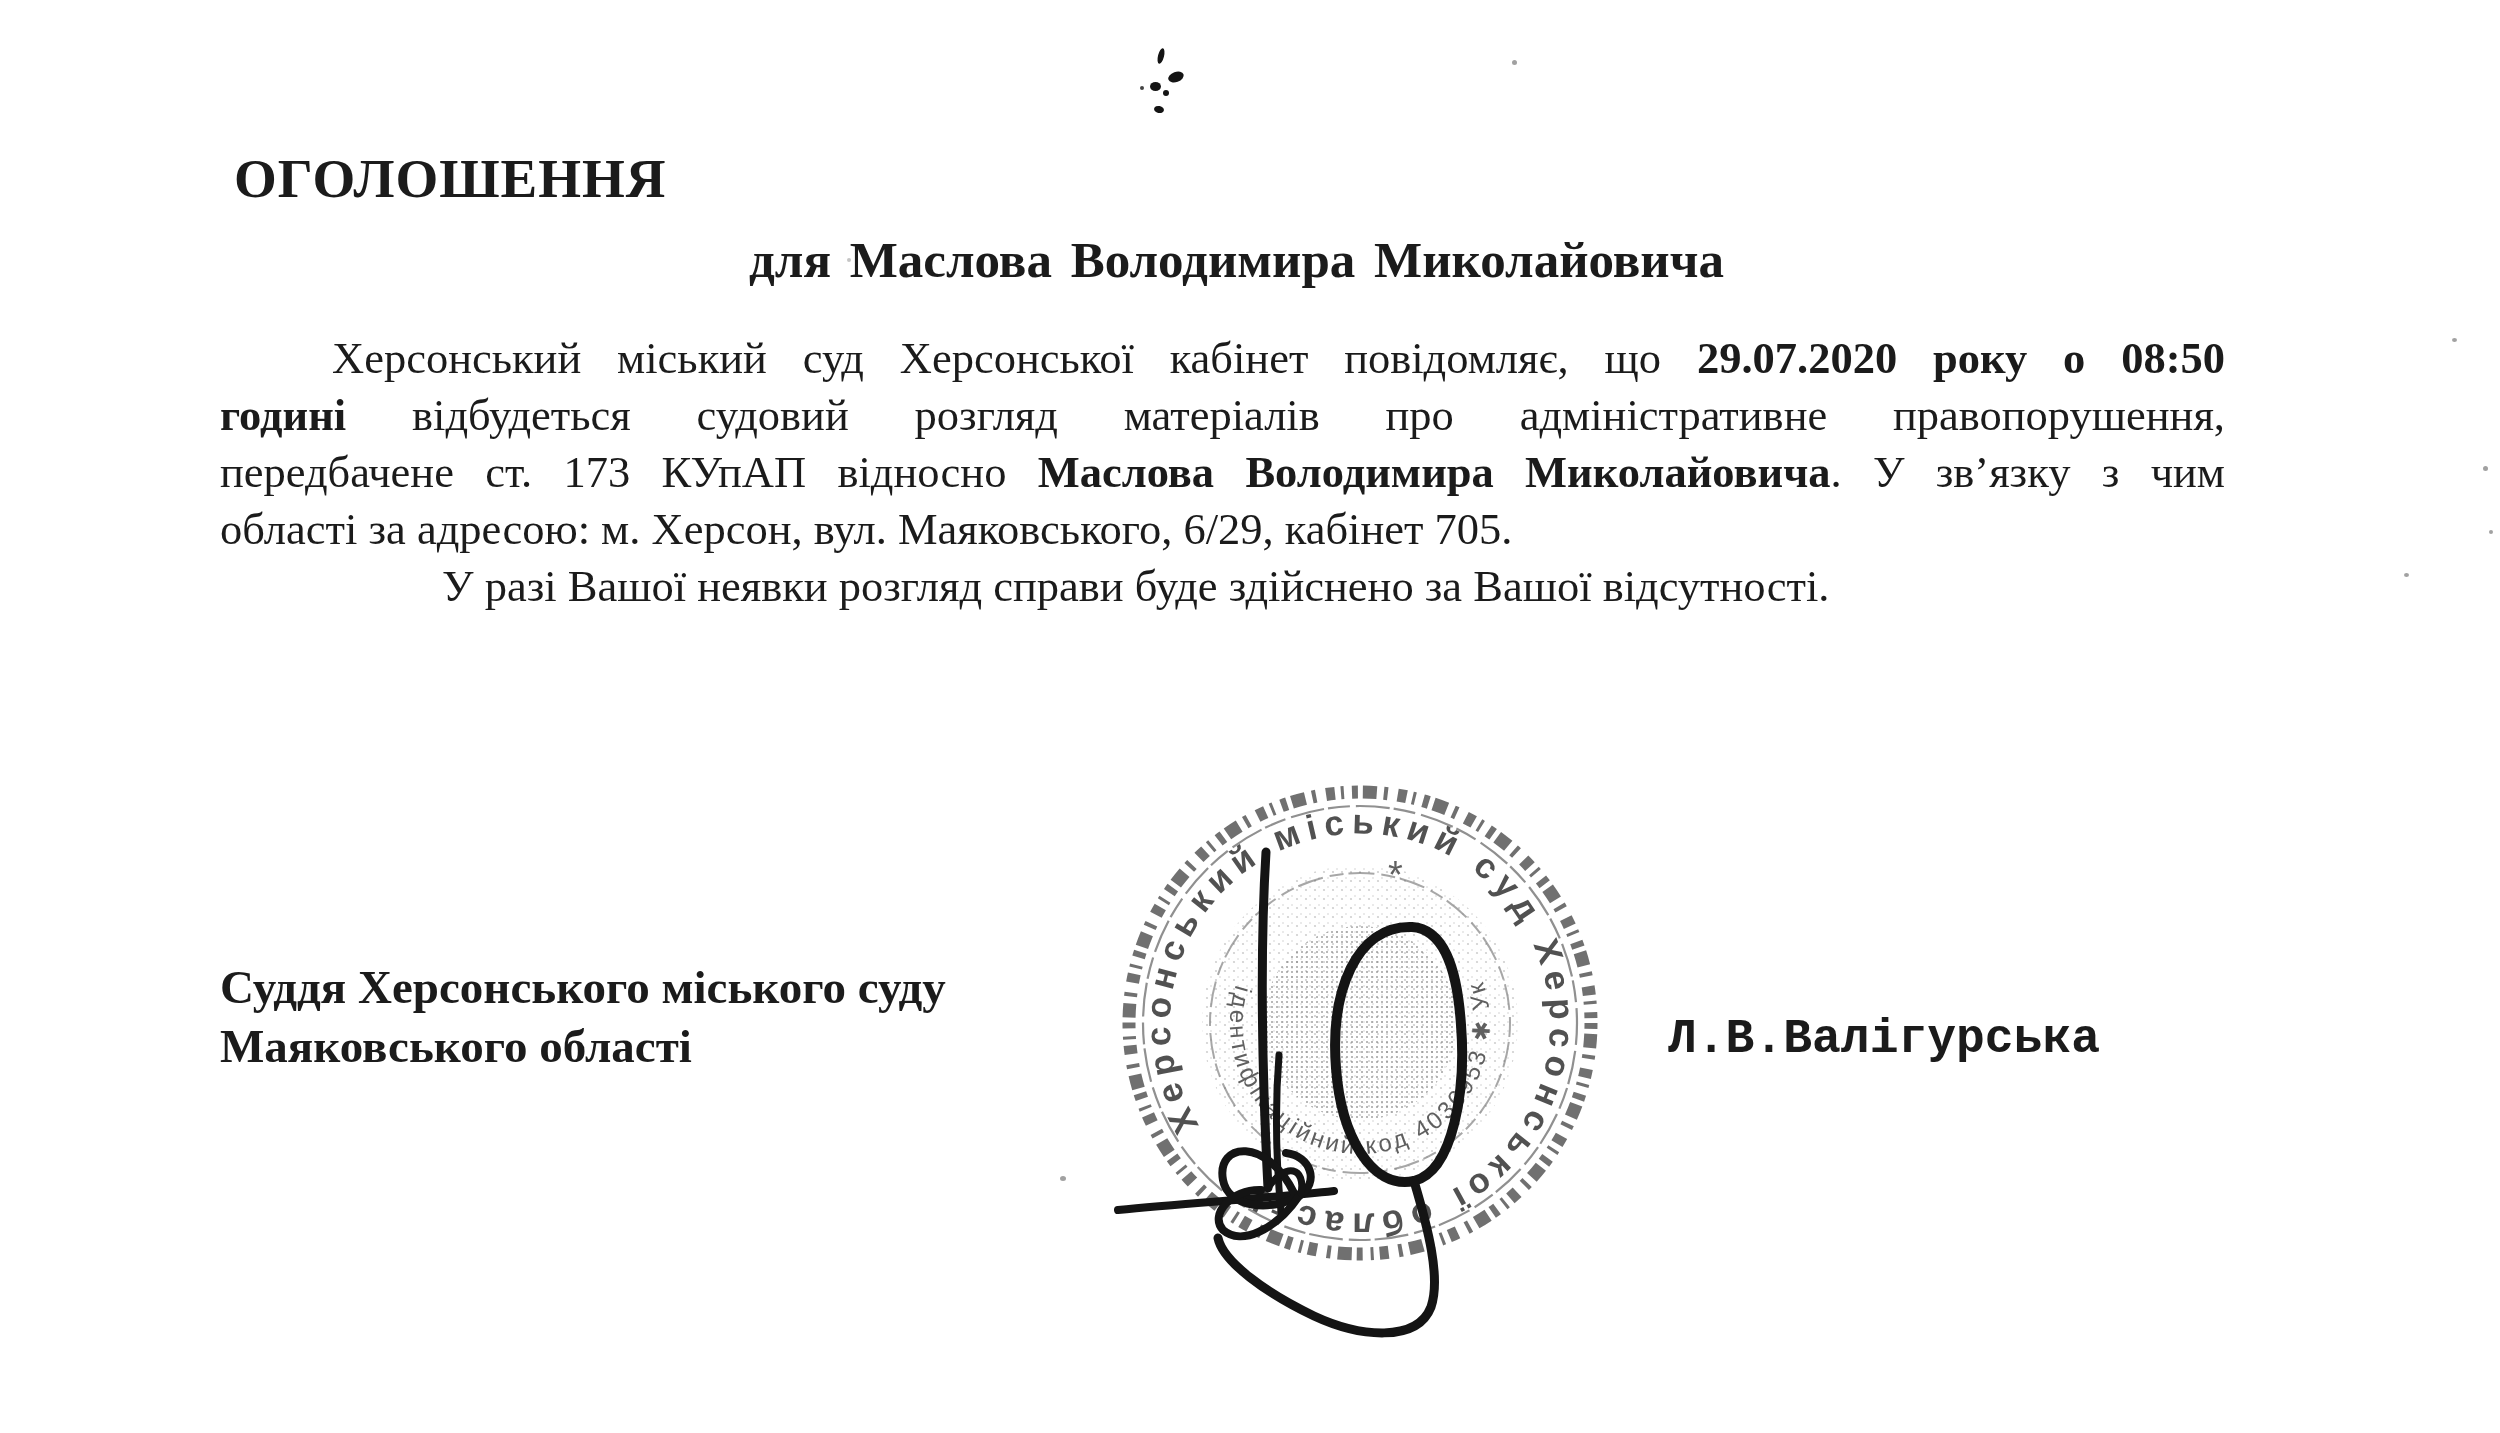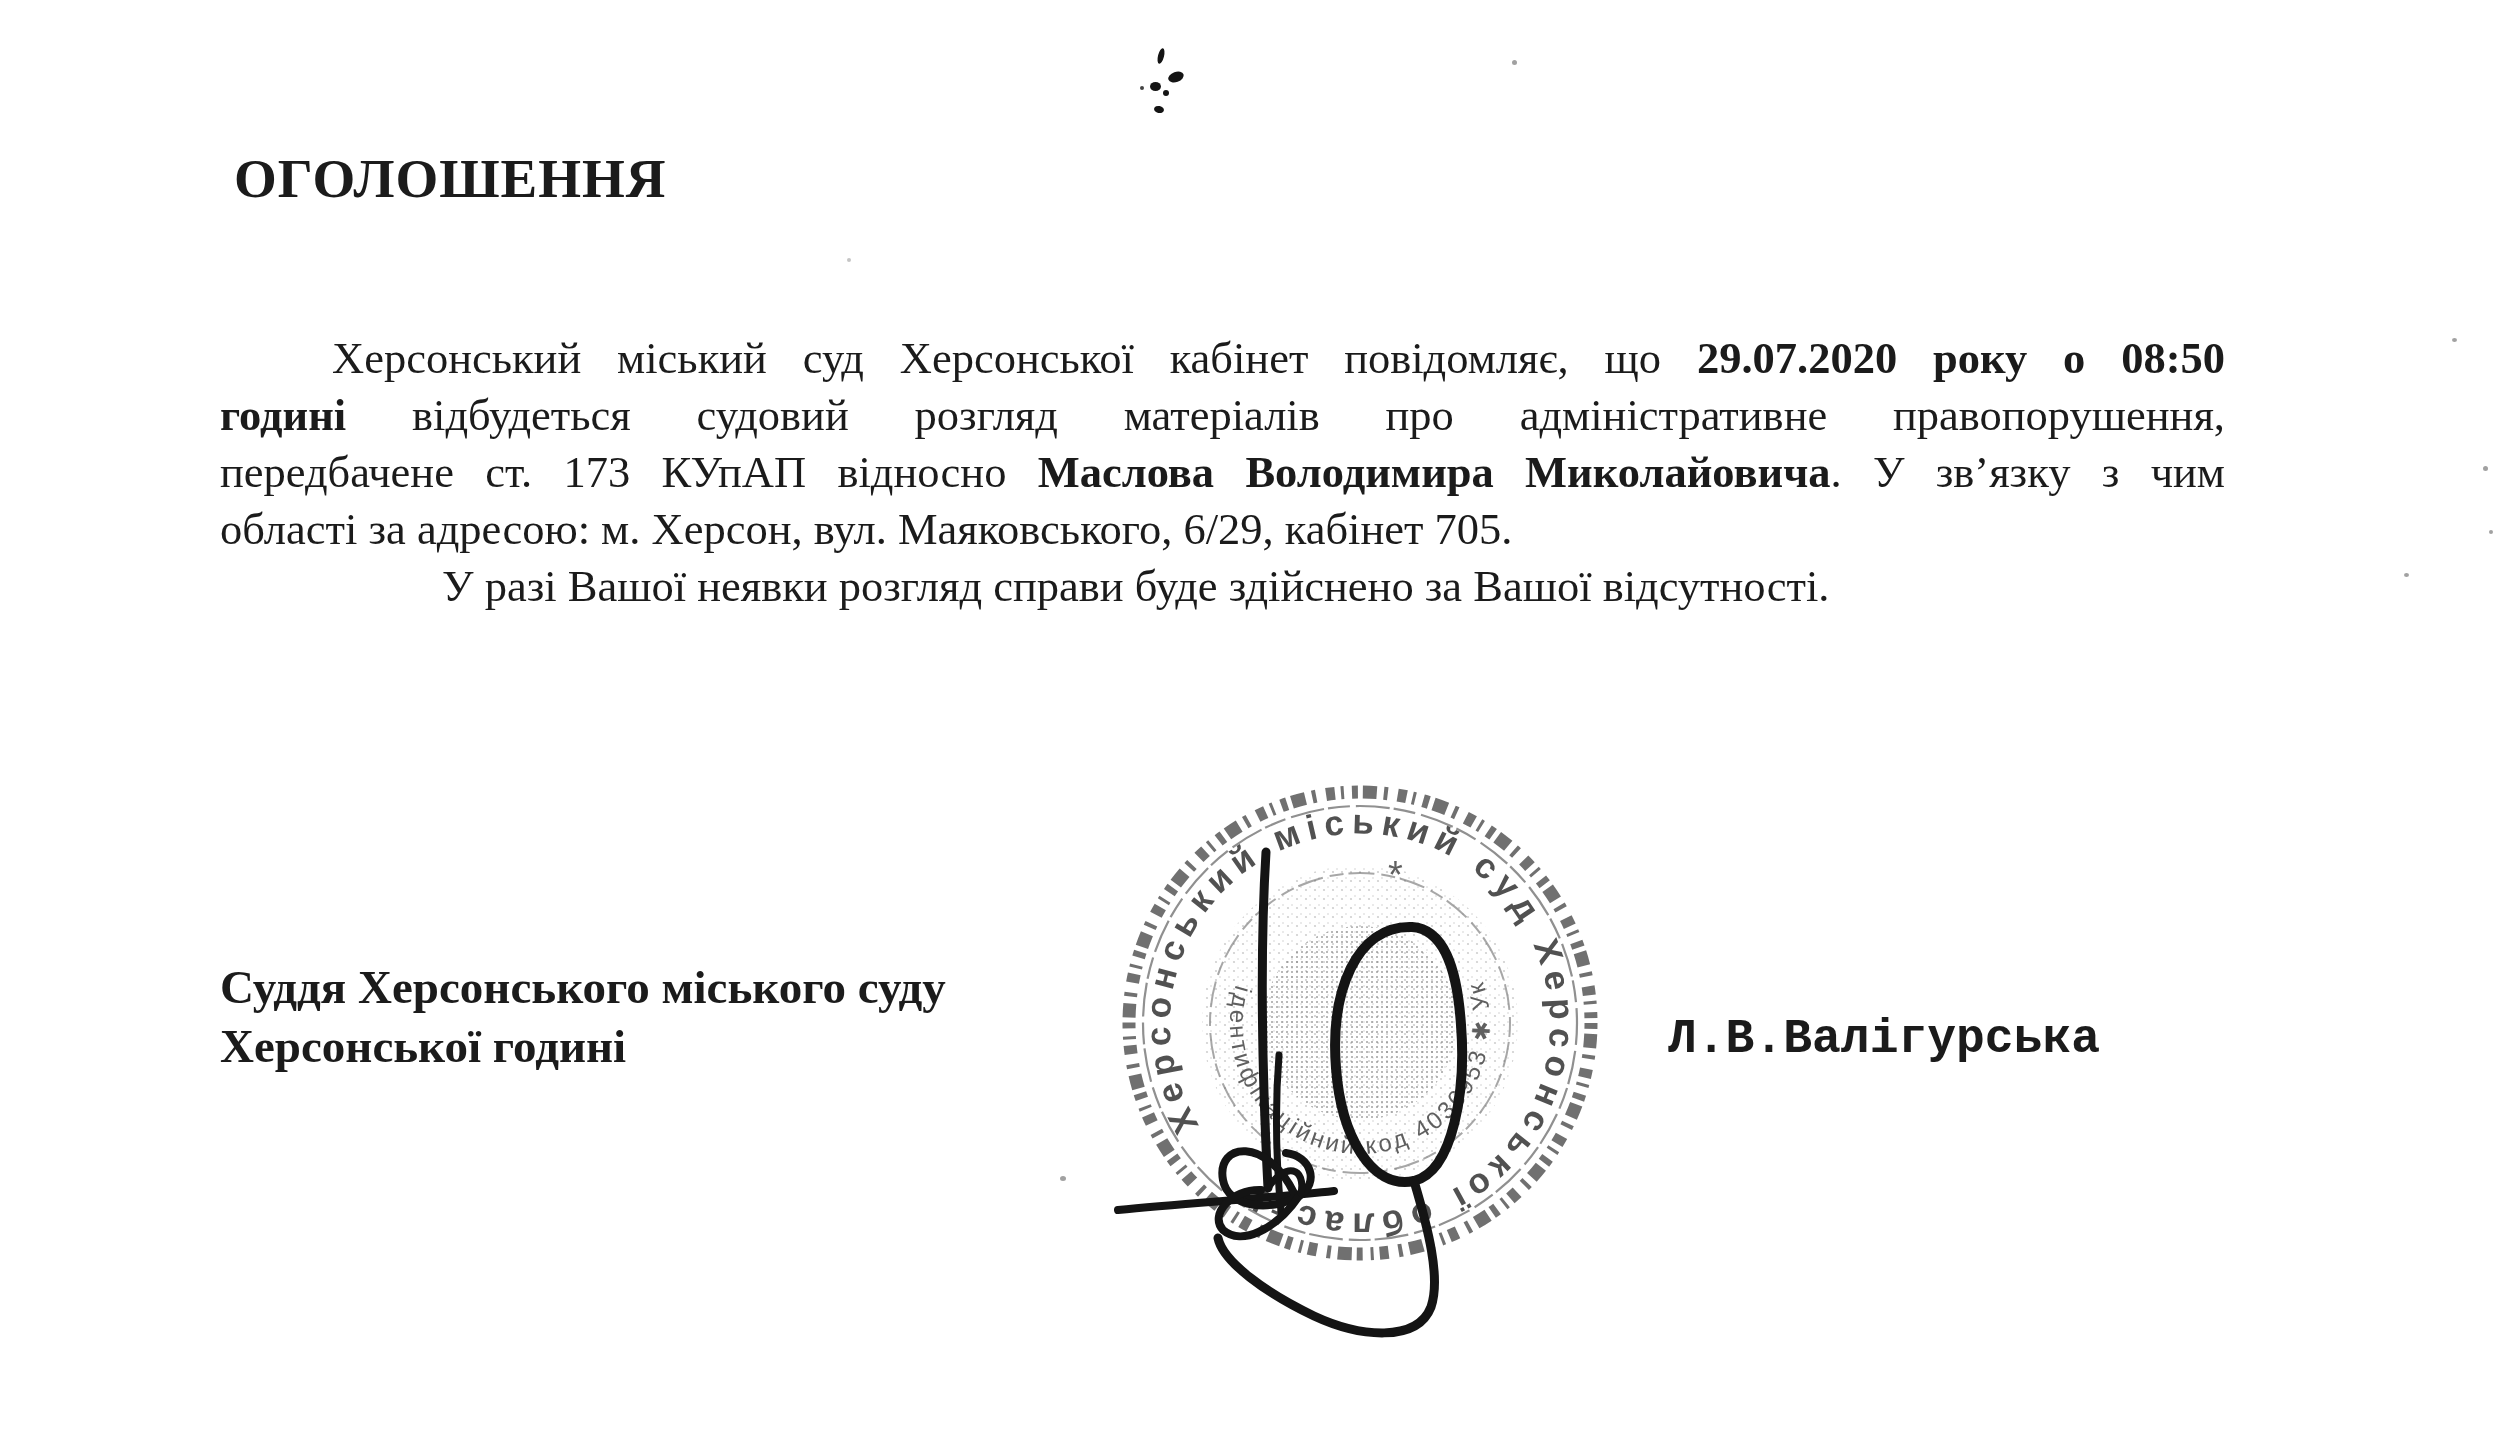--- a/index.html
+++ b/index.html
@@ -62,32 +62,33 @@
     <div class="speck" style="left:1512px; top:60px;  width:5px; height:5px;"></div>
     <div class="speck" style="left:2452px; top:338px; width:5px; height:4px;"></div>
     <div class="speck" style="left:2483px; top:466px; width:5px; height:5px;"></div>
     <div class="speck" style="left:2489px; top:530px; width:4px; height:4px;"></div>
     <div class="speck" style="left:2404px; top:573px; width:5px; height:4px;"></div>
     <div class="speck" style="left:1060px; top:1176px; width:6px; height:5px;"></div>
     <div class="speck" style="left:847px;  top:258px; width:4px; height:4px; opacity:.4;"></div>
   </div>
 
   <div class="col title">ОГОЛОШЕННЯ</div>
+  <div class="col subtitle">для  Маслова Володимира Миколайовича</div>
 
   <div class="col body-text">
       <div class="line just" style="padding-left: 112px;"><span>Херсонський міський суд Херсонської кабінет  повідомляє, що </span><span class="b">29.07.2020 року о 08:50</span></div>
       <div class="line just"><span class="b">годині</span><span> відбудеться судовий розгляд матеріалів про адміністративне правопорушення,</span></div>
       <div class="line just"><span>передбачене ст. 173 КУпАП відносно </span><span class="b">Маслова Володимира Миколайовича</span><span>. У зв’язку з чим</span></div>
       <div class="line"><span>області за адресою: м. Херсон, вул. Маяковського, 6/29, кабінет 705.</span></div>
       <div class="line" style="padding-left: 222px;"><span>У разі Вашої неявки розгляд справи буде здійснено за Вашої відсутності.</span></div>
     </div>
 
   <div class="col sig-left">
     <div>Суддя Херсонського міського суду</div>
-    <div>Херсонської годині</div>
+    <div>Маяковського області</div>
   </div>
   <div class="sig-name">Л.В.Валігурська</div>
 
   <div class="stamp-wrap">
     <svg width="600" height="660" viewBox="0 0 600 660" xmlns="http://www.w3.org/2000/svg">
       <defs>
         <pattern id="dotpat" width="5" height="5" patternUnits="userSpaceOnUse">
           <circle cx="2" cy="2" r="1" fill="#3c3c3c"></circle>
         </pattern>
         <pattern id="dotpat2" width="9" height="9" patternUnits="userSpaceOnUse">

